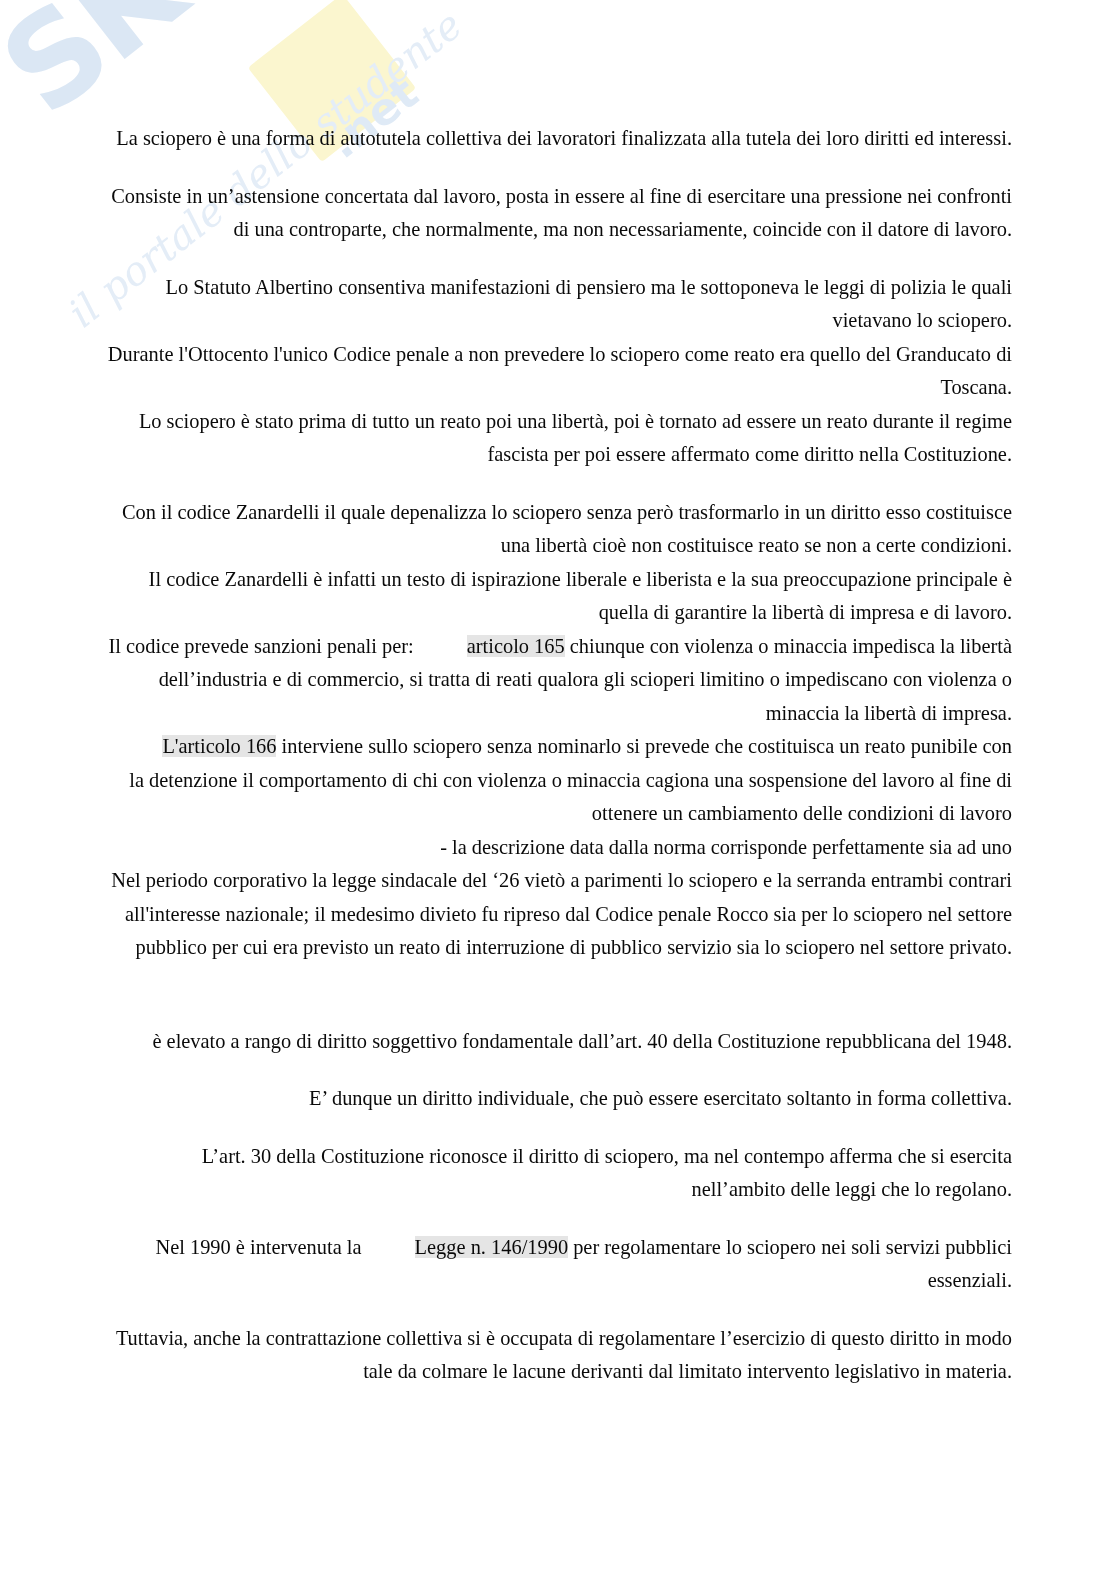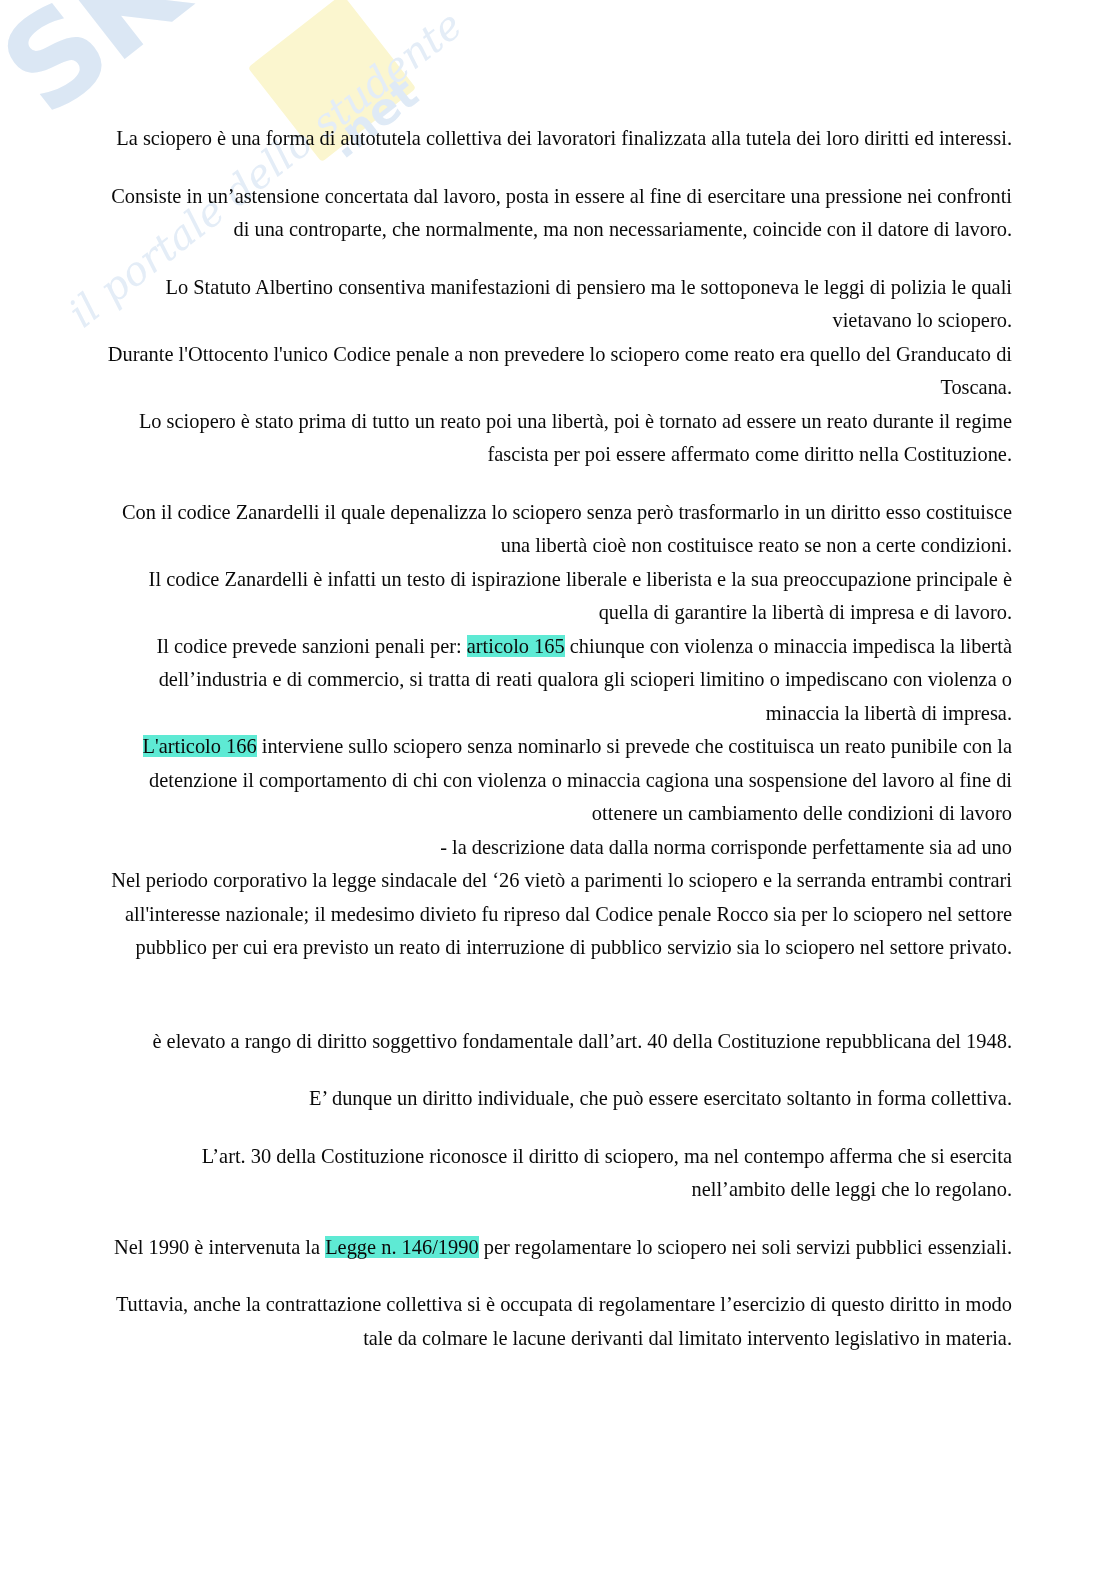--- a/index.html
+++ b/index.html
@@ -93,21 +93,22 @@
 
   p.para {
     margin: 0 0 0 0;
     font-size: 20.4px;
     line-height: 33.5px;
     text-align: right;
     color: #0a0a0a;
   }
 
   .hl {
-    background: #5eead4;
+    background: #e5e5e5;
+    margin-left: 48px;
   }
 </style>
 </head>
 <body>
 
 <div id="page">
 
   <div id="watermark">
     <div class="wm-diamond"></div>
     <div class="wm-word">SKUOLA</div>

